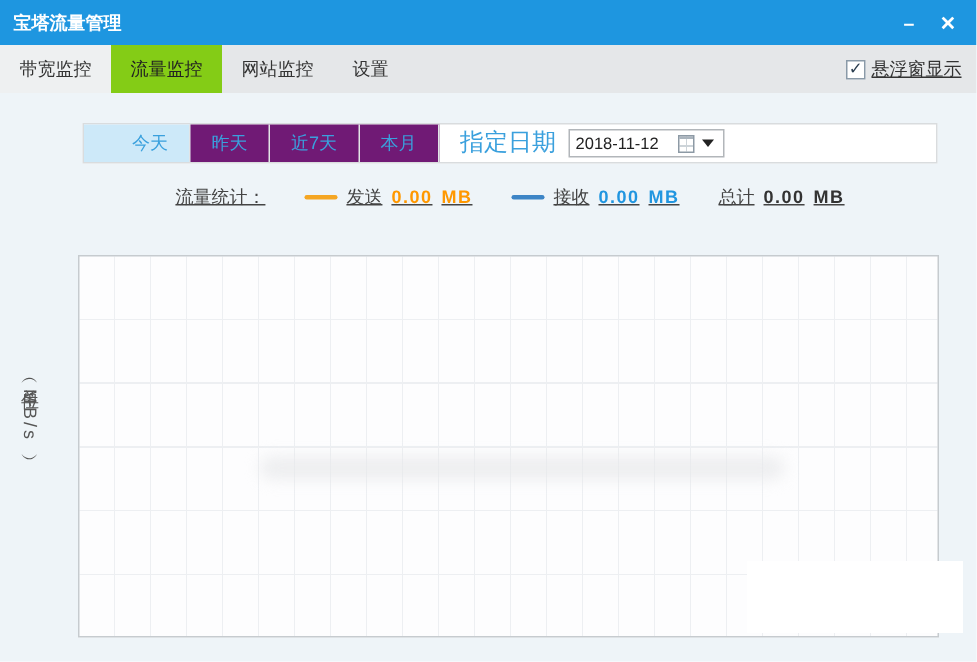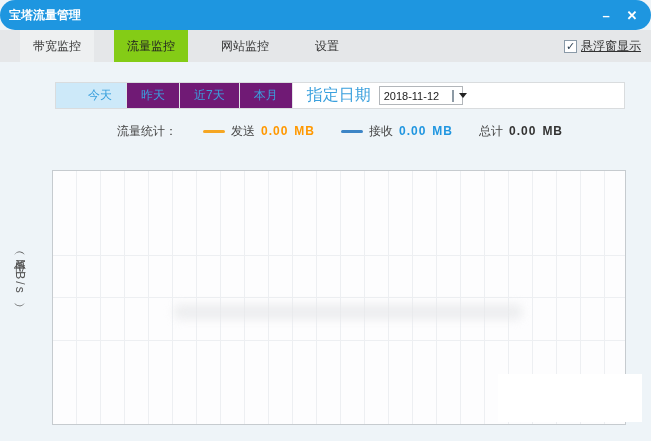--- a/index.html
+++ b/index.html
@@ -1,59 +1,59 @@
 <!DOCTYPE html>
 <html><head>
 <meta charset="utf-8">
 <style>
   * { margin:0; padding:0; box-sizing:border-box; }
   html,body { width:651px; height:441px; overflow:hidden; }
   body { font-family:"Liberation Sans", sans-serif; background:#eef4f8; position:relative; }
 
   
   .titlebar { position:absolute; left:0; top:0; width:651px; height:30px;
-    background:#1e96e0; display:flex; align-items:center;border-radius:15px; }
+    background:#1e96e0; display:flex; align-items:center; }
   .titlebar .title { color:#ffffff; font-size:12px; font-weight:bold; padding-left:9px; }
   .winbtns { position:absolute; right:6px; top:0; height:30px; display:flex; align-items:center; }
   .winbtn { color:#ffffff; font-size:13px; font-weight:bold; width:26px; height:22px;
     display:flex; align-items:center; justify-content:center; cursor:pointer; }
 
   
   .tabbar { position:absolute; left:0; top:30px; width:651px; height:32px;
     background:#e5e7e9; display:flex; align-items:stretch; }
-  .tab { font-size:12px; color:#333; padding:0 13px; display:flex; align-items:center; cursor:pointer;margin-left:20px; }
+  .tab { font-size:12px; color:#333; padding:0 13px; display:flex; align-items:center; cursor:pointer; }
   .tab.first { background:#eef0f1; }
   .tab.active { background:#84cc16; color:#222; }
   .floatbox { position:absolute; right:10px; top:0; height:32px; display:flex; align-items:center; gap:4px; cursor:pointer; }
   .checkbox { width:13px; height:13px; background:#ffffff; border:1px solid #8a9aa8;
     display:flex; align-items:center; justify-content:center; font-size:11px; color:#2b3e50; line-height:1; }
   .floatbox .lbl { font-size:12px; color:#333;text-decoration:underline; }
 
   
   .filterbar { position:absolute; left:55px; top:82px; width:570px; height:27px;
     background:#ffffff; border:1px solid #d9dcde; display:flex; align-items:stretch; }
   .fbtn { font-size:12px; color:#3aa0dd; background:#701a75; border:none;
     border-right:1px solid #e2e4e6; padding:0 14px; display:flex; align-items:center; cursor:pointer; }
   .fbtn.selected { background:#cde9f9;padding-left:32px; }
   .datelabel { font-size:16px; color:#3aa0dd; display:flex; align-items:center; padding:0 8px 0 14px; }
-  .dateinput { position:relative; align-self:center; width:84px; height:19px;
+  .dateinput { position:relative; align-self:center; width:104px; height:19px;
     border:1px solid #b2b6ba; background:#ffffff; display:flex; align-items:center; cursor:pointer; }
   .dateinput input { border:none; outline:none; width:70px; font-size:11px; color:#222;
     padding-left:4px; font-family:"Liberation Sans", sans-serif; background:transparent; }
   .calicon { width:11px; height:12px; border:1px solid #8d9aa5; background:
      linear-gradient(#aab4bd 0 2px, transparent 2px),
      linear-gradient(to right, transparent 4px, #cdd4d9 4px 5px, transparent 5px),
      linear-gradient(transparent 6px, #cdd4d9 6px 7px, transparent 7px);
      margin-left:2px; }
   .dropdown-arrow { width:0; height:0; border-left:4px solid transparent; border-right:4px solid transparent;
      border-top:5px solid #222; margin-left:5px; }
 
   
   .statsrow { position:absolute; left:55px; top:120px; width:570px; height:22px;
-    display:flex; align-items:center; justify-content:center; gap:26px; font-size:12px; color:#444; }
+    display:flex; align-items:center; justify-content:center; gap:26px; font-size:12px; color:#444;text-decoration:underline; }
   .statgroup { display:flex; align-items:center; gap:6px;text-align:center; }
   .dash { width:22px; height:3px; border-radius:2px; display:inline-block; }
   .statval { font-weight:bold; letter-spacing:1px; }
 
   
   .ylabel { position:absolute; left:11px; top:248px; writing-mode:vertical-rl; text-orientation:mixed;
     font-size:12px; color:#555; letter-spacing:2px; }
   .chart { position:absolute; left:52px; top:170px; width:574px; height:255px;
     background:
       repeating-linear-gradient(to right,  transparent 0 23px, #edeff2 23px 24px),

